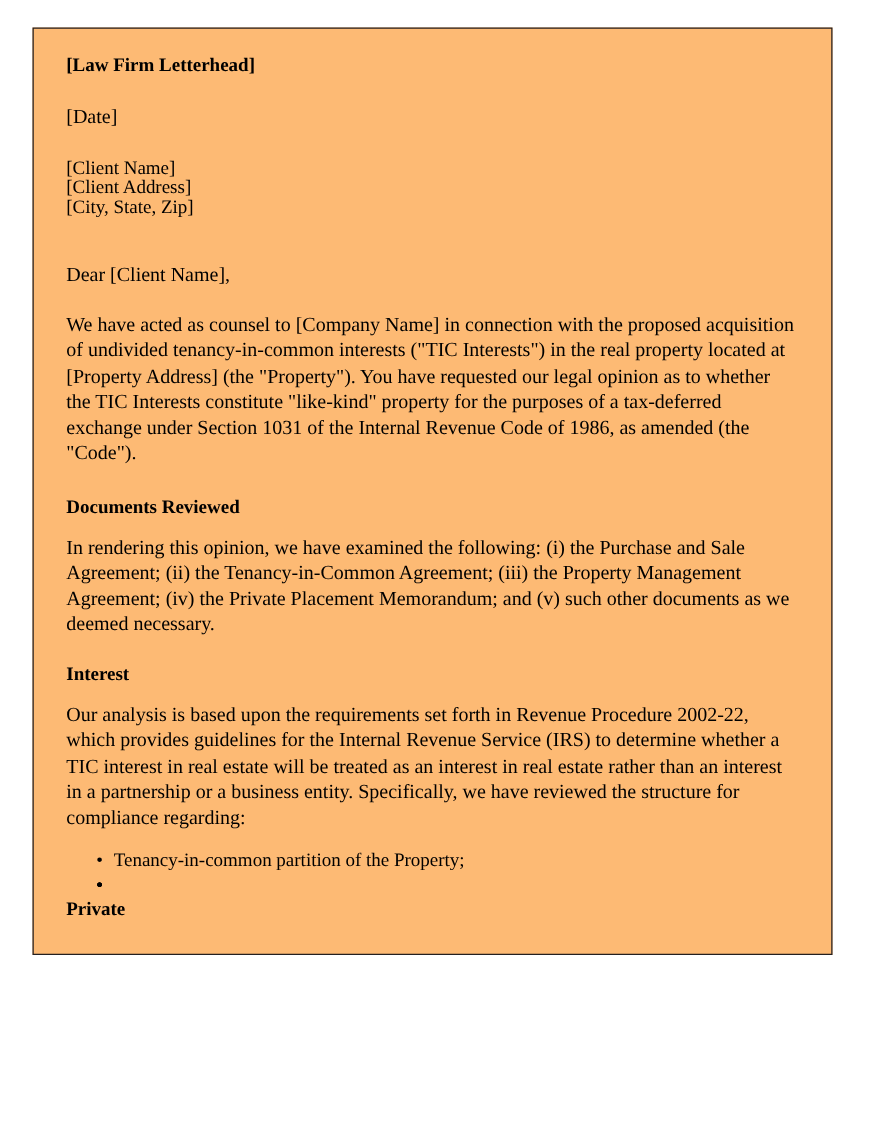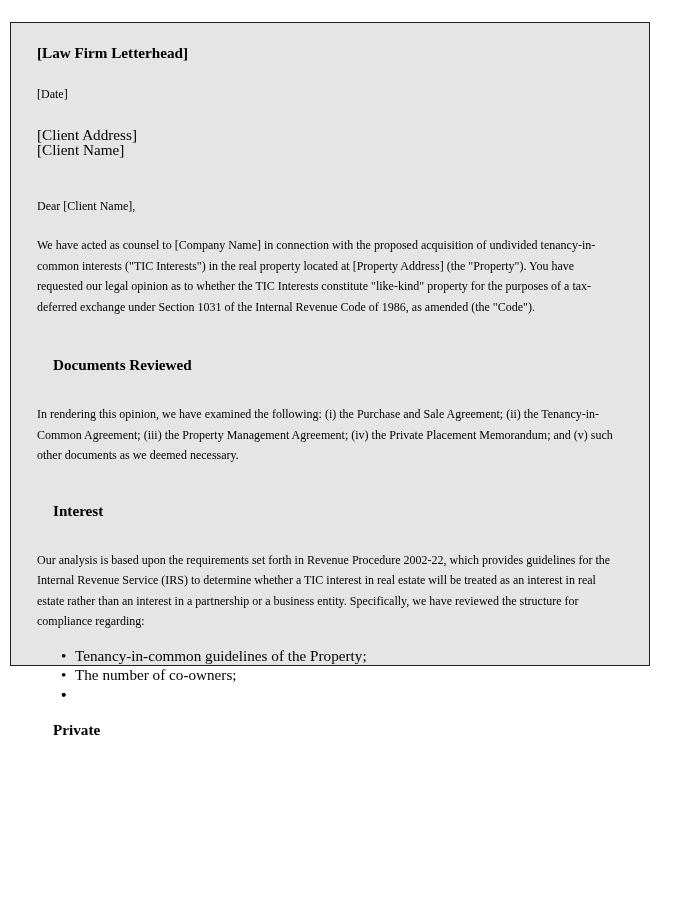--- a/index.html
+++ b/index.html
@@ -10,66 +10,66 @@
   body {
     width: 700px;
     height: 900px;
     overflow: hidden;
     font-family: "Liberation Serif", "DejaVu Serif", serif;
     color: #000000;
   }
 
   .page-sheet {
     position: absolute;
-    left: 10px;
+    left: 26px;
     top: 22px;
     width: 640px;
-    height: 644px;
+    height: 742px;
     box-sizing: border-box;
     border: 1px solid #231f20;
-    background: #e5e5e5;
+    background: #fdba74;
   }
 
   .letter-body {
     position: absolute;
     left: 26px;
     top: 20px;
     width: 586px;
   }
 
   .doc-heading {
     font-weight: bold;
     font-size: 15.2px;
     line-height: 19px;
     margin: 0;
   }
 
   .doc-para {
-    font-size: 12px;
+    font-size: 16px;
     line-height: 20.5px;
     margin: 0;
     text-align: left;
   }
 
   .block-gap-lg { height: 22px; }
   .block-gap-md { height: 19px; }
   .block-gap-sm { height: 14px; }
 
   .address-block .addr-line {
     font-size: 15.2px;
     line-height: 15.6px;
     margin: 0;
     white-space: nowrap;
   }
 
   .section-heading {
     font-weight: bold;
     font-size: 15.2px;
     line-height: 19px;
-    margin: 16px;
+    margin: 0;
   }
 
   .bullet-list {
     list-style: none;
     margin: 0;
     padding: 0;
   }
   .bullet-list li {
     position: relative;
     padding-left: 38px;
@@ -91,22 +91,23 @@
 
     <div class="doc-heading">[Law Firm Letterhead]</div>
 
     <div class="block-gap-lg"></div>
 
     <div class="doc-para">[Date]</div>
 
     <div class="block-gap-lg"></div>
 
     <div class="address-block">
+      <div class="addr-line">[Client Name]</div>
       <div class="addr-line">[Client Address]</div>
-      <div class="addr-line">[Client Name]</div>
+      <div class="addr-line">[City, State, Zip]</div>
     </div>
 
     <div class="block-gap-md"></div>
 
 
     <div class="block-gap-md"></div>
 
     <div class="doc-para">Dear [Client Name],</div>
 
     <div class="block-gap-md"></div>
@@ -127,25 +128,24 @@
 
     <div class="block-gap-sm"></div>
 
     <div class="doc-para">Our analysis is based upon the requirements set forth in Revenue Procedure 2002-22, which provides guidelines for the Internal Revenue Service (IRS) to determine whether a TIC interest in real estate will be treated as an interest in real estate rather than an interest in a partnership or a business entity. Specifically, we have reviewed the structure for compliance regarding:</div>
 
     <div class="block-gap-sm"></div>
 
     <ul class="bullet-list">
       <li>
         <span class="bullet-dot">•</span>
-        <span>Tenancy-in-common guidelines of the Property;</span>
+        <span>Tenancy-in-common partition of the Property;</span>
       </li>
       <li>
         <span class="bullet-dot">•</span>
-        <span>The number of co-owners;</span>
       </li>
       <li>
         <span class="bullet-dot">•</span>
       </li>
       <li>
         <span class="bullet-dot">•</span>
       </li>
       <li>
         <span class="bullet-dot">•</span>
       </li>

